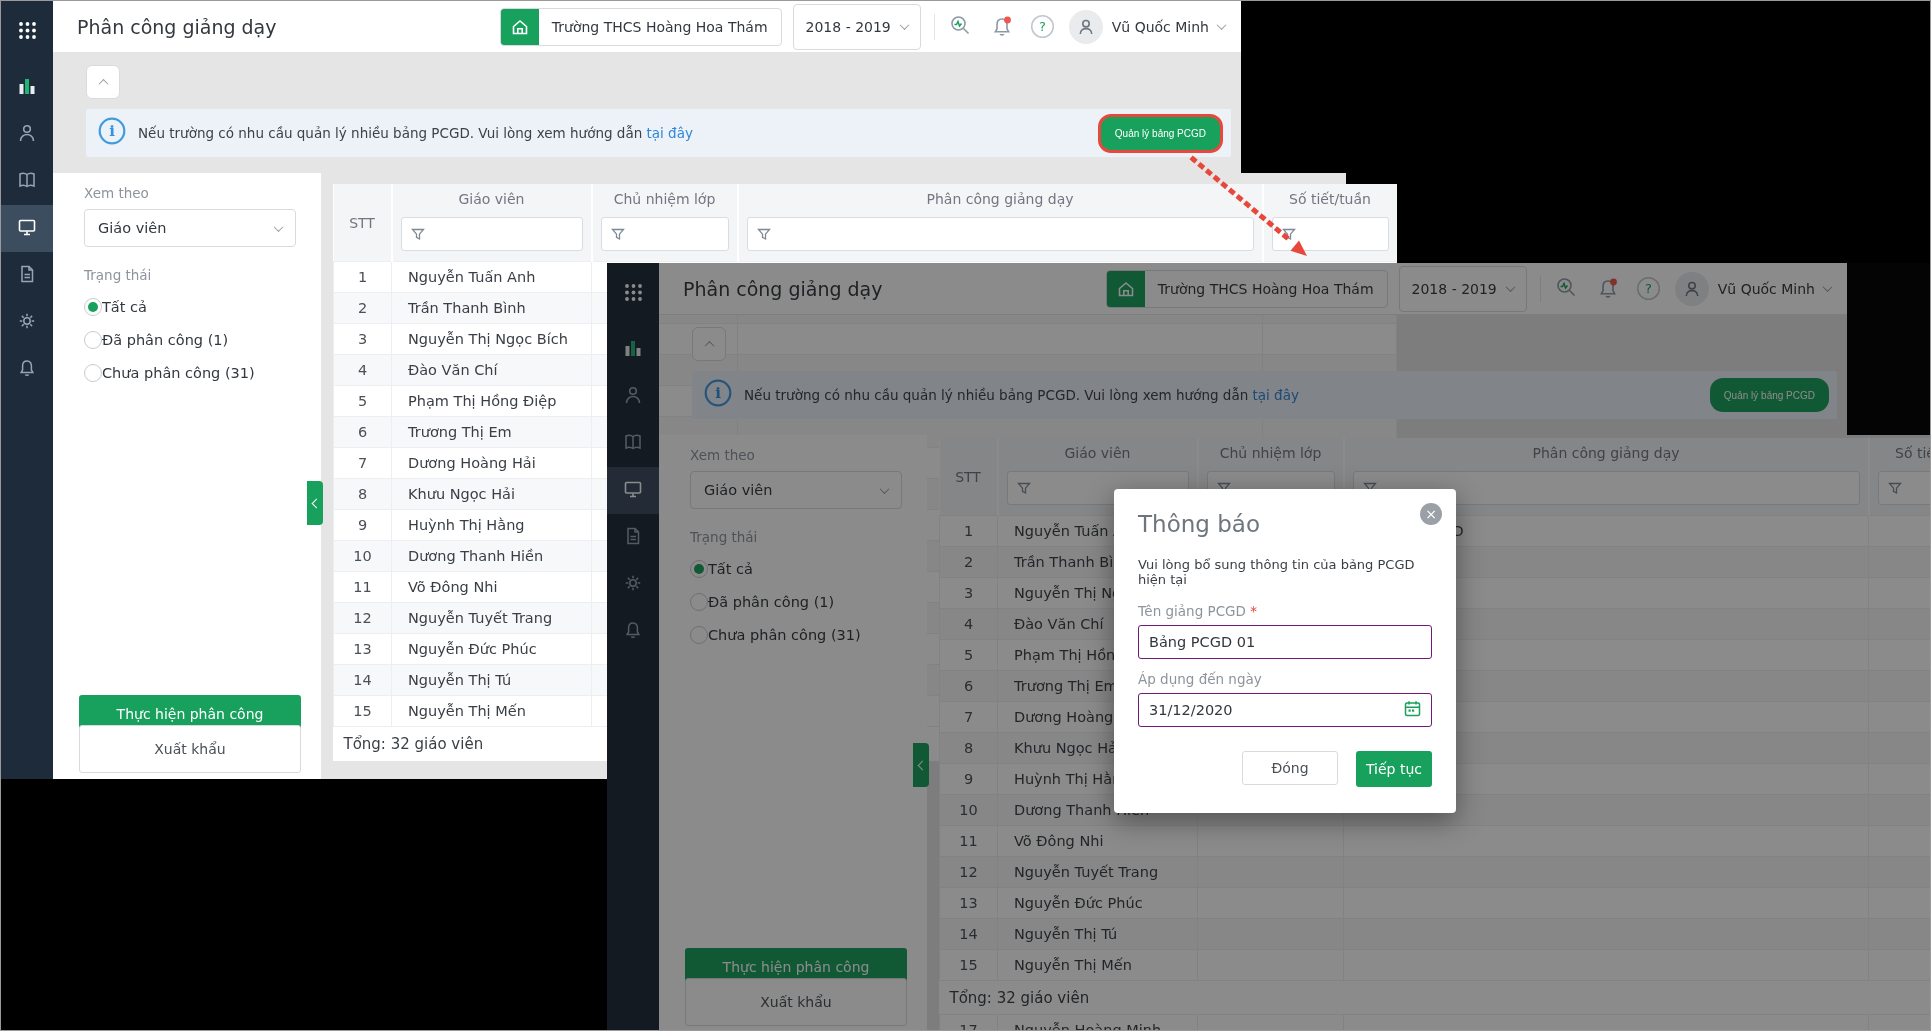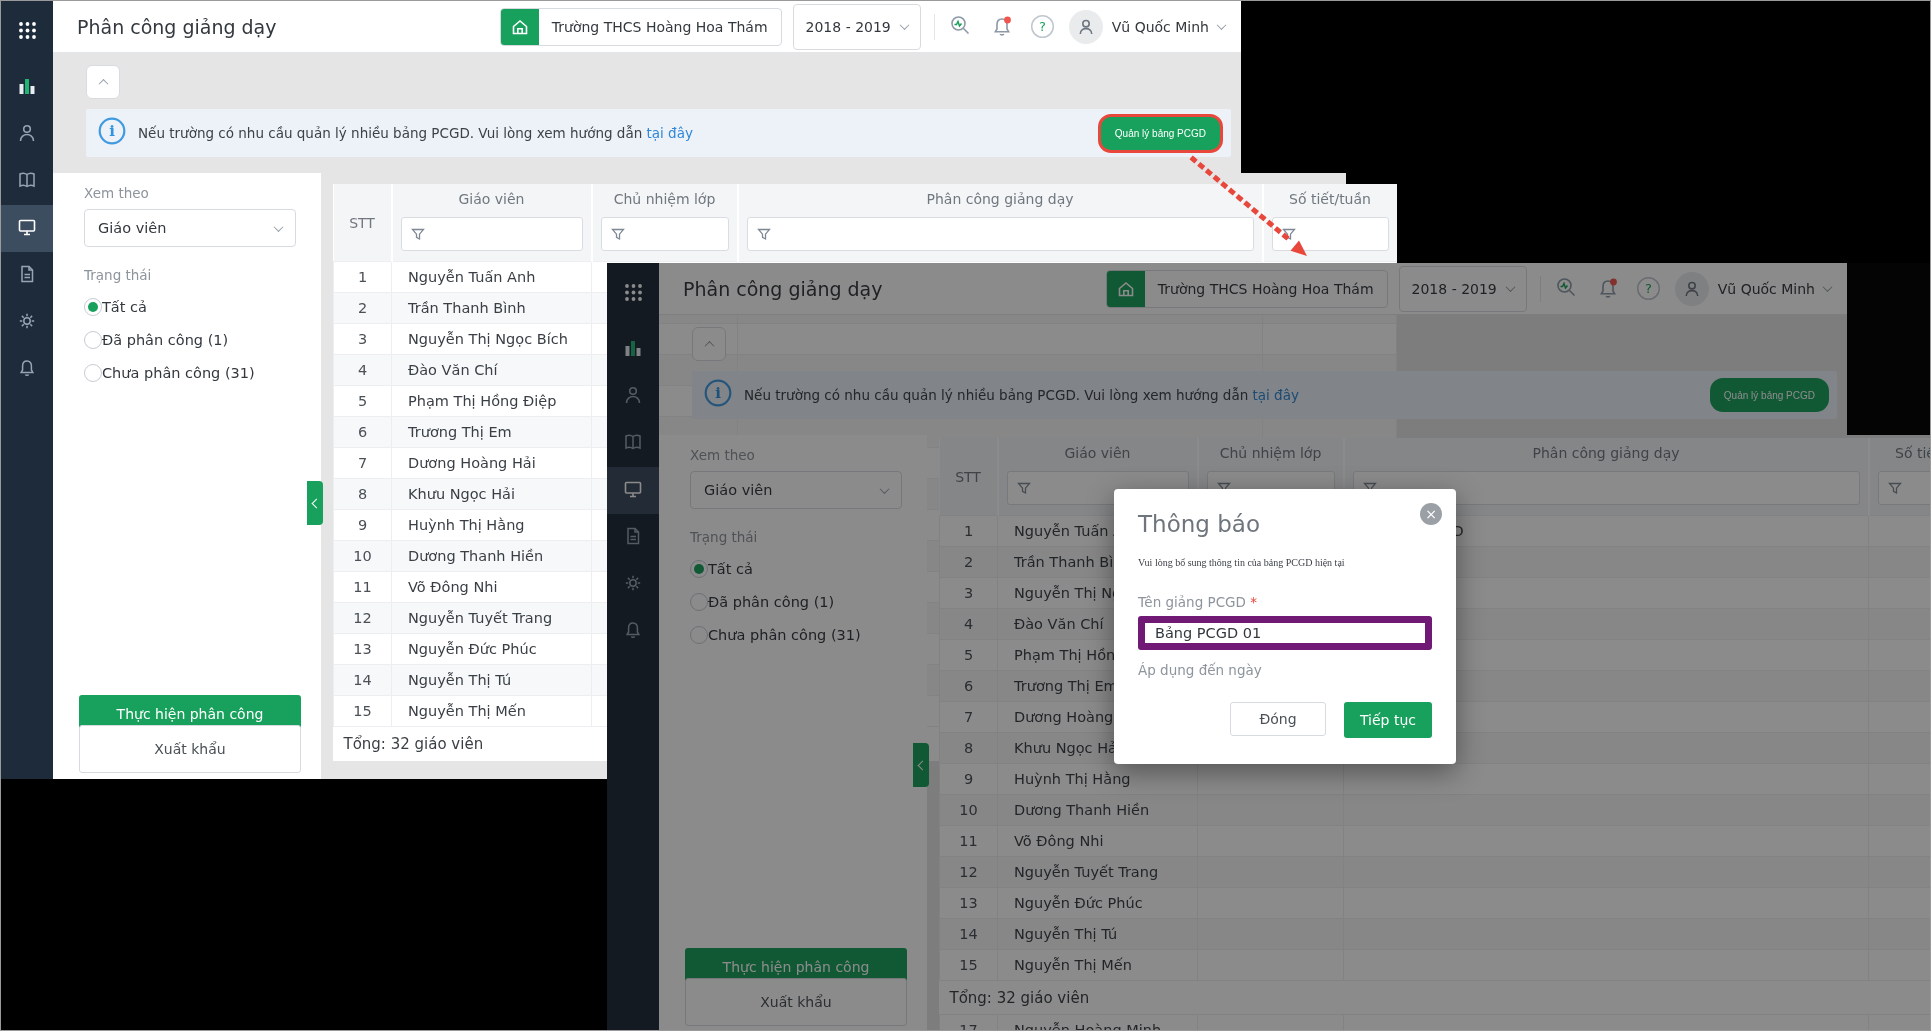--- a/index.html
+++ b/index.html
@@ -102,29 +102,29 @@
   tr.summary-row td { border:none; border-top:1px solid #eceef1; padding-left:10px; height:34px;
                       font-size:15px; color:#3a3f45; background:#fff; }
 
   
   .dim { position:absolute; inset:0; background:rgba(8,8,8,0.47); z-index:4; }
   .modal { position:absolute; left:507px; top:226px; width:342px; background:#fff; border-radius:4px;
            box-shadow:0 8px 28px rgba(0,0,0,0.4); z-index:5; padding:20px 24px 26px; }
   .modal-close { position:absolute; top:14px; right:14px; width:22px; height:22px; border-radius:50%;
                  background:#9aa0a5; color:#fff; font-size:14px; line-height:22px; text-align:center; cursor:pointer; }
   .modal-title { font-size:23px; color:#6e757c; font-weight:400; margin:2px 0 20px; }
-  .modal-msg { font-size:10px; color:#3a3f45; margin-bottom:26px;font-family:Liberation Serif, serif; }
+  .modal-msg { font-size:13px; color:#3a3f45; margin-bottom:16px; }
   .fld-label { font-size:13.5px; color:#8d949c; margin:12px 0 6px; }
   .req { color:#e5483d; }
-  .fld-input { height:34px; border:7px solid #701a75; border-radius:3px; display:flex; align-items:center;
+  .fld-input { height:34px; border:1px solid #701a75; border-radius:3px; display:flex; align-items:center;
                justify-content:space-between; padding:0 10px; font-size:14.5px; color:#33383e; cursor:text; }
   .modal-btns { display:flex; justify-content:flex-end; gap:18px; margin-top:24px; }
   .btn-close { width:96px; height:34px; background:#fff; border:1px solid #d7dbe0; border-radius:3px;
                color:#4a5056; font-size:14px; cursor:pointer; font-family:"DejaVu Sans", sans-serif; }
-  .btn-continue { width:88px; height:36px; background:#18a15c; border:none; border-radius:3px;
+  .btn-continue { width:76px; height:36px; background:#18a15c; border:none; border-radius:3px;
                   color:#fff; font-size:14px; cursor:pointer; font-family:"DejaVu Sans", sans-serif; }
 
   .arrow-svg { position:absolute; left:0; top:0; z-index:30; pointer-events:none; }
 </style>
 </head>
 <body>
 
 <div class="canvas">
 
   <div class="window win1">
@@ -817,20 +817,31 @@
     <div class="modal-title">Thông báo</div>
     <div class="modal-msg">Vui lòng bổ sung thông tin của bảng PCGD hiện tại</div>
     <div class="fld-label">
       <span>Tên giảng PCGD</span>
       <span class="req">*</span>
     </div>
     <div class="fld-input">
       <span>Bảng PCGD 01</span>
     </div>
     <div class="fld-label">Áp dụng đến ngày</div>
+    <div class="fld-input">
+      <span>31/12/2020</span>
+      <span>
+        <svg width="17" height="17" fill="none" stroke="#18a15c" stroke-width="1.5">
+              <rect x="1.5" y="3" width="14" height="12.5" rx="1.5"></rect>
+              <path d="M5 1.2 V4.6 M12 1.2 V4.6 M1.5 7.2 H15.5"></path>
+              <rect x="4.5" y="9.5" width="2.2" height="2.2" fill="#18a15c" stroke="none"></rect>
+              <rect x="8" y="9.5" width="2.2" height="2.2" fill="#18a15c" stroke="none"></rect>
+            </svg>
+      </span>
+    </div>
     <div class="modal-btns">
       <button class="btn-close">Đóng</button>
       <button class="btn-continue">Tiếp tục</button>
     </div>
   </div>
 </div>
 <svg class="arrow-svg" width="1931" height="1031" viewBox="0 0 1931 1031">
     <line x1="1192" y1="158" x2="1291" y2="241" stroke="#e8473c" stroke-width="5" stroke-dasharray="1.5 8.5" stroke-linecap="square"></line>
     <polygon points="1306,255 1289.5,249.7 1298,239.5" fill="#e8473c"></polygon>
   </svg>

